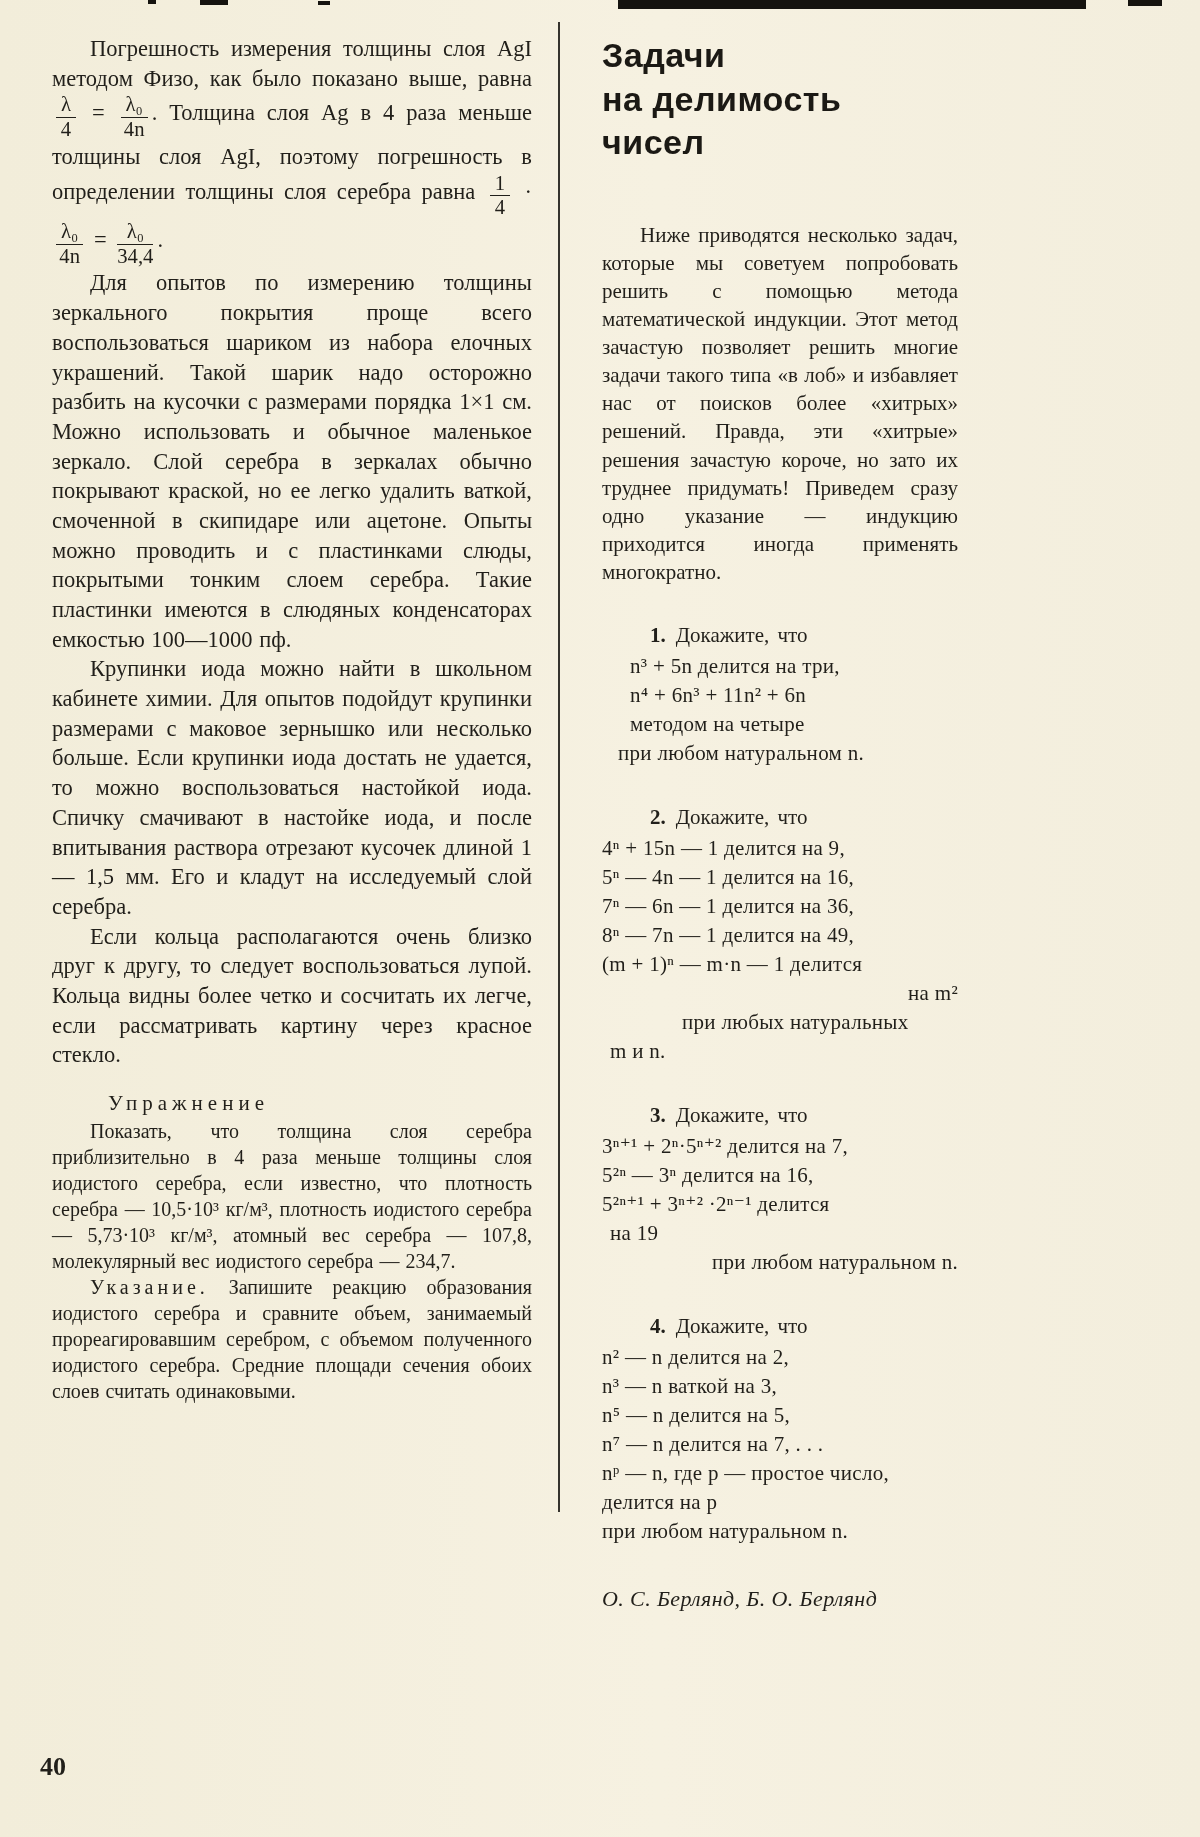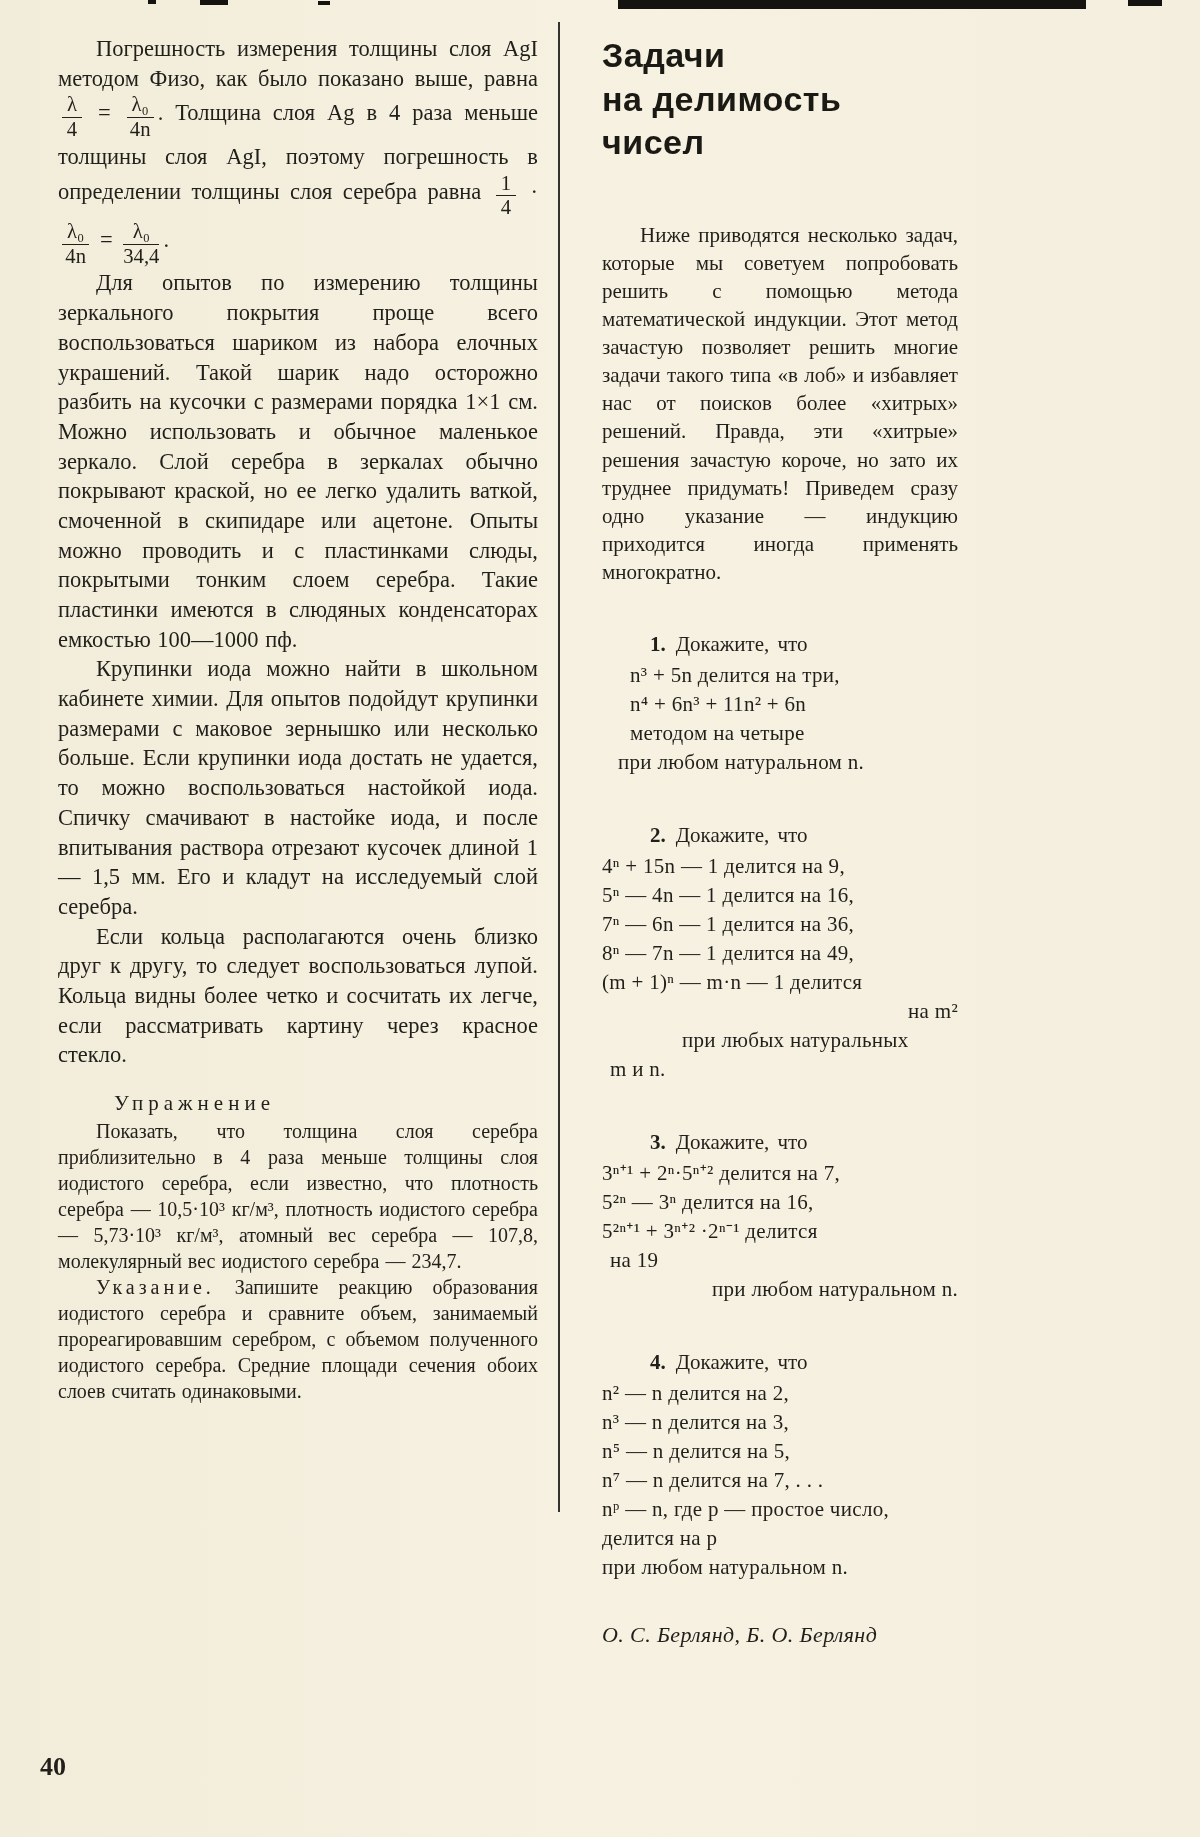--- a/index.html
+++ b/index.html
@@ -16,21 +16,21 @@
   
   .artifact{position:absolute;background:#15130f;}
   .a1{left:618px;top:0;width:468px;height:9px;}
   .a2{left:200px;top:0;width:28px;height:5px;}
   .a3{left:318px;top:1px;width:12px;height:4px;}
   .a4{left:1128px;top:0;width:34px;height:6px;}
   .a5{left:148px;top:0;width:8px;height:4px;}
 
   
   .col-left{
-    position:absolute;left:58px;top:34px;width:480px;
+    position:absolute;left:52px;top:34px;width:480px;
     font-size:22.5px;line-height:1.32;text-align:justify;
     word-spacing:1px;
   }
   .divider{
     position:absolute;left:558px;top:22px;width:2px;height:1490px;
     background:#35332d;
   }
   .col-right{
     position:absolute;left:602px;top:34px;width:356px;
     font-size:21px;line-height:1.34;text-align:justify;
@@ -50,21 +50,21 @@
   .frac .num{display:block;padding:0 5px 1px;border-bottom:1.6px solid #211f1a;}
   .frac .den{display:block;padding-top:1px;}
 
   
   .title{
     font-family:"Liberation Sans","DejaVu Sans",sans-serif;
     font-weight:700;font-size:34px;line-height:1.28;letter-spacing:0.5px;
     margin:0;text-align:left;color:#1b1914;
   }
   .intro{margin-top:56px;}
-  .problem{margin-top:44px;font-family:Liberation Serif, serif;}
+  .problem{margin-top:35px;}
   .lead{padding-left:48px;margin-bottom:3px;text-align:left;}
   .pnum{font-weight:700;}
   .plead{margin-left:10px;word-spacing:3px;}
   .fl{text-align:left;letter-spacing:0.3px;line-height:1.38;}
   .ind8{padding-left:8px;}
   .ind16{padding-left:16px;}
   .ind28{padding-left:28px;}
   .ind40{padding-left:40px;text-align:right;}
   .ind80{padding-left:80px;}
   .authors{margin-top:38px;font-style:italic;font-size:22px;letter-spacing:0.4px;text-align:left;}
@@ -148,21 +148,21 @@
       <div class="fl">3ⁿ⁺¹ + 2ⁿ·5ⁿ⁺² делится на 7,</div>
       <div class="fl">5²ⁿ — 3ⁿ делится на 16,</div>
       <div class="fl">5²ⁿ⁺¹ + 3ⁿ⁺² ·2ⁿ⁻¹ делится</div>
       <div class="fl ind8">на 19</div>
       <div class="fl ind40">при любом натуральном n.</div>
     </div>
 
     <div class="problem">
       <div class="lead"><span class="pnum">4.</span><span class="plead">Докажите, что</span></div>
       <div class="fl">n² — n делится на 2,</div>
-      <div class="fl">n³ — n делится на 3,</div>
+      <div class="fl">n³ — n ваткой на 3,</div>
       <div class="fl">n⁵ — n делится на 5,</div>
       <div class="fl">n⁷ — n делится на 7, . . .</div>
       <div class="fl">nᵖ — n, где p — простое число,</div>
       <div class="fl">делится на p</div>
       <div class="fl">при любом натуральном n.</div>
     </div>
 
     <p class="authors">О. С. Берлянд, Б. О. Берлянд</p>
 
   </div>

